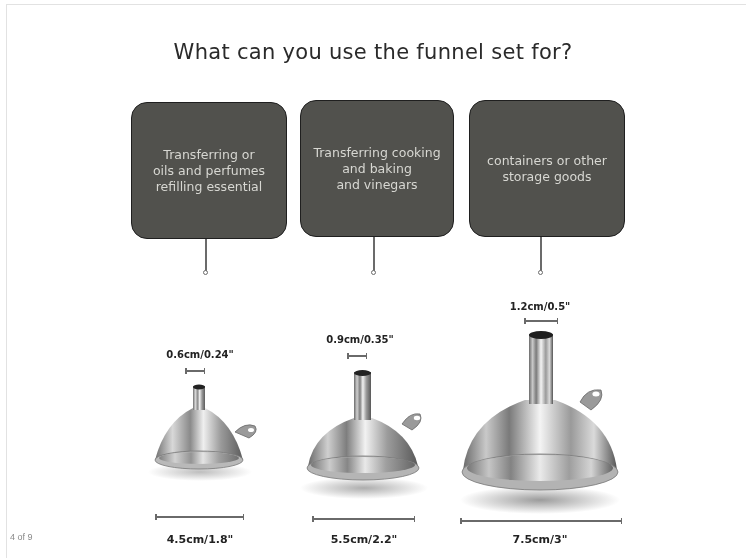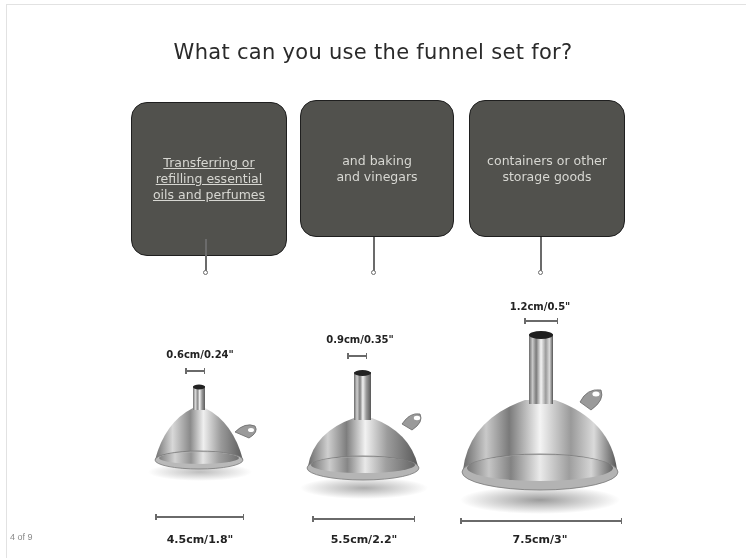--- a/index.html
+++ b/index.html
@@ -18,32 +18,33 @@
   .funnel { position:absolute; }
   .pager { position:absolute; left:10px; top:532px; font-size:9px; color:#8a8a8a; }
 </style>
 </head>
 <body>
 
 <div class="frame"></div>
 
 <div class="title">What can you use the funnel set for?</div>
 
-<div class="card" style="left:131px;top:102px;width:156px;height:154px;text-decoration:underline;">
+<div class="card" style="left:131px;top:102px;width:156px;height:137px;">
   <div>
     <span>Transferring or</span>
+    <span>oils and perfumes</span>
     <span>refilling essential</span>
-    <span>oils and perfumes</span>
   </div>
 </div>
 <div class="stem" style="left:205px;top:239px;height:32px;"></div>
 <div class="dot" style="left:203px;top:270px;"></div>
 
 <div class="card" style="left:300px;top:100px;width:154px;height:137px;">
   <div>
+    <span>Transferring cooking</span>
     <span>and baking</span>
     <span>and vinegars</span>
   </div>
 </div>
 <div class="stem" style="left:373px;top:237px;height:34px;"></div>
 <div class="dot" style="left:371px;top:270px;"></div>
 
 <div class="card" style="left:469px;top:100px;width:156px;height:137px;">
   <div>
     <span>containers or other</span>

